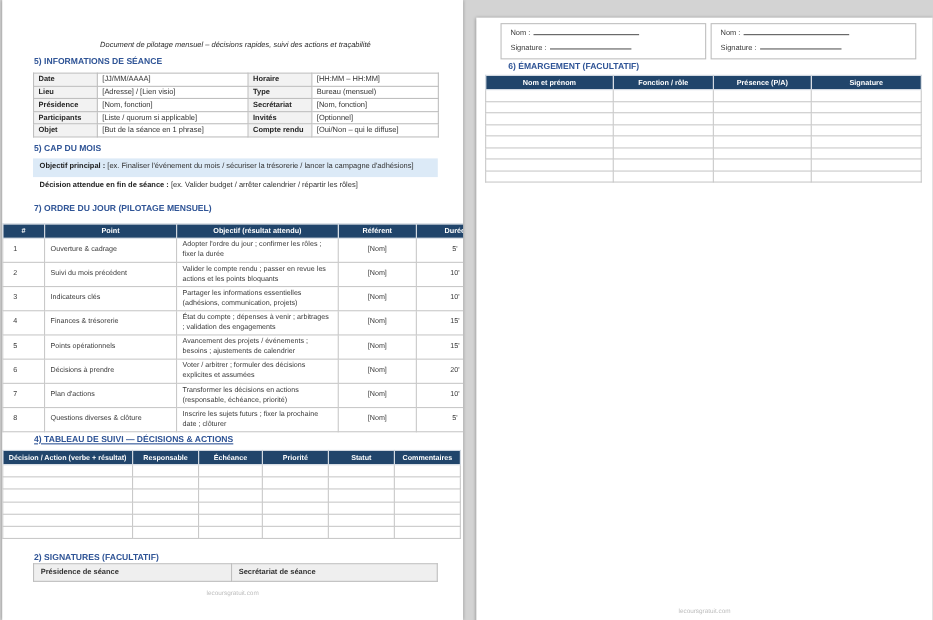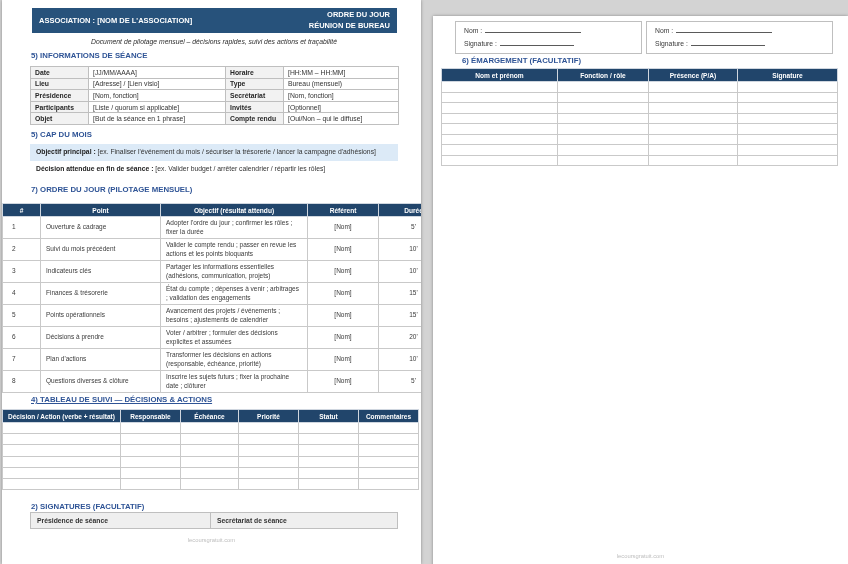--- a/index.html
+++ b/index.html
@@ -108,27 +108,20 @@
     height: 13px; border: 1px solid #cfd6df; text-align: center; padding: 0 2px;
     overflow: hidden; white-space: nowrap;
   }
   .emg-table td { border: 1px solid #C9C9C9; height: 10.5px; }
 </style>
 </head>
 <body>
 
 <div class="page" id="page1">
 
-  <div class="header-bar">
-    <span class="header-left">ASSOCIATION : [NOM DE L'ASSOCIATION]</span>
-    <span class="header-right">
-      <span>ORDRE DU JOUR</span><br>
-      <span>RÉUNION DE BUREAU</span>
-    </span>
-  </div>
 
   <div class="subtitle">Document de pilotage mensuel – décisions rapides, suivi des actions et traçabilité</div>
 
   <div class="sec-title" id="title1">5) INFORMATIONS DE SÉANCE</div>
 
   <table class="info-table">
     <colgroup>
         <col style="width:58px">
         <col style="width:137px">
         <col style="width:58px">

